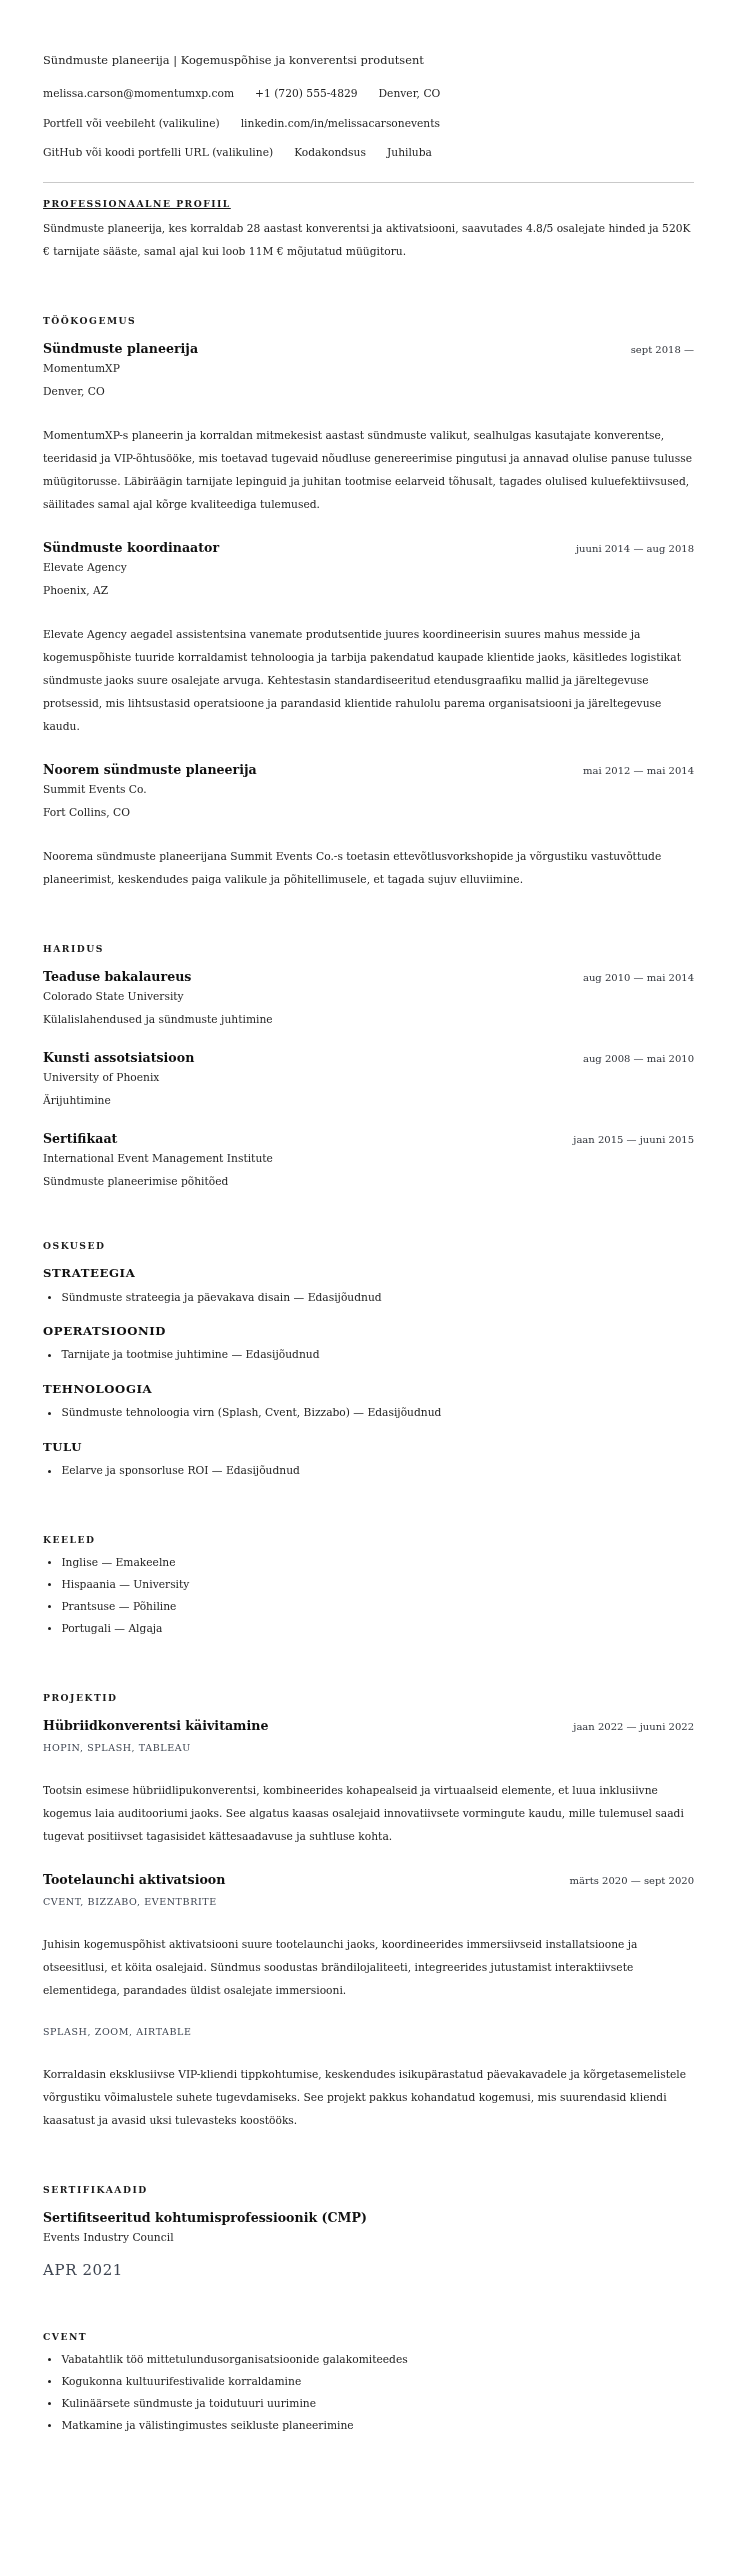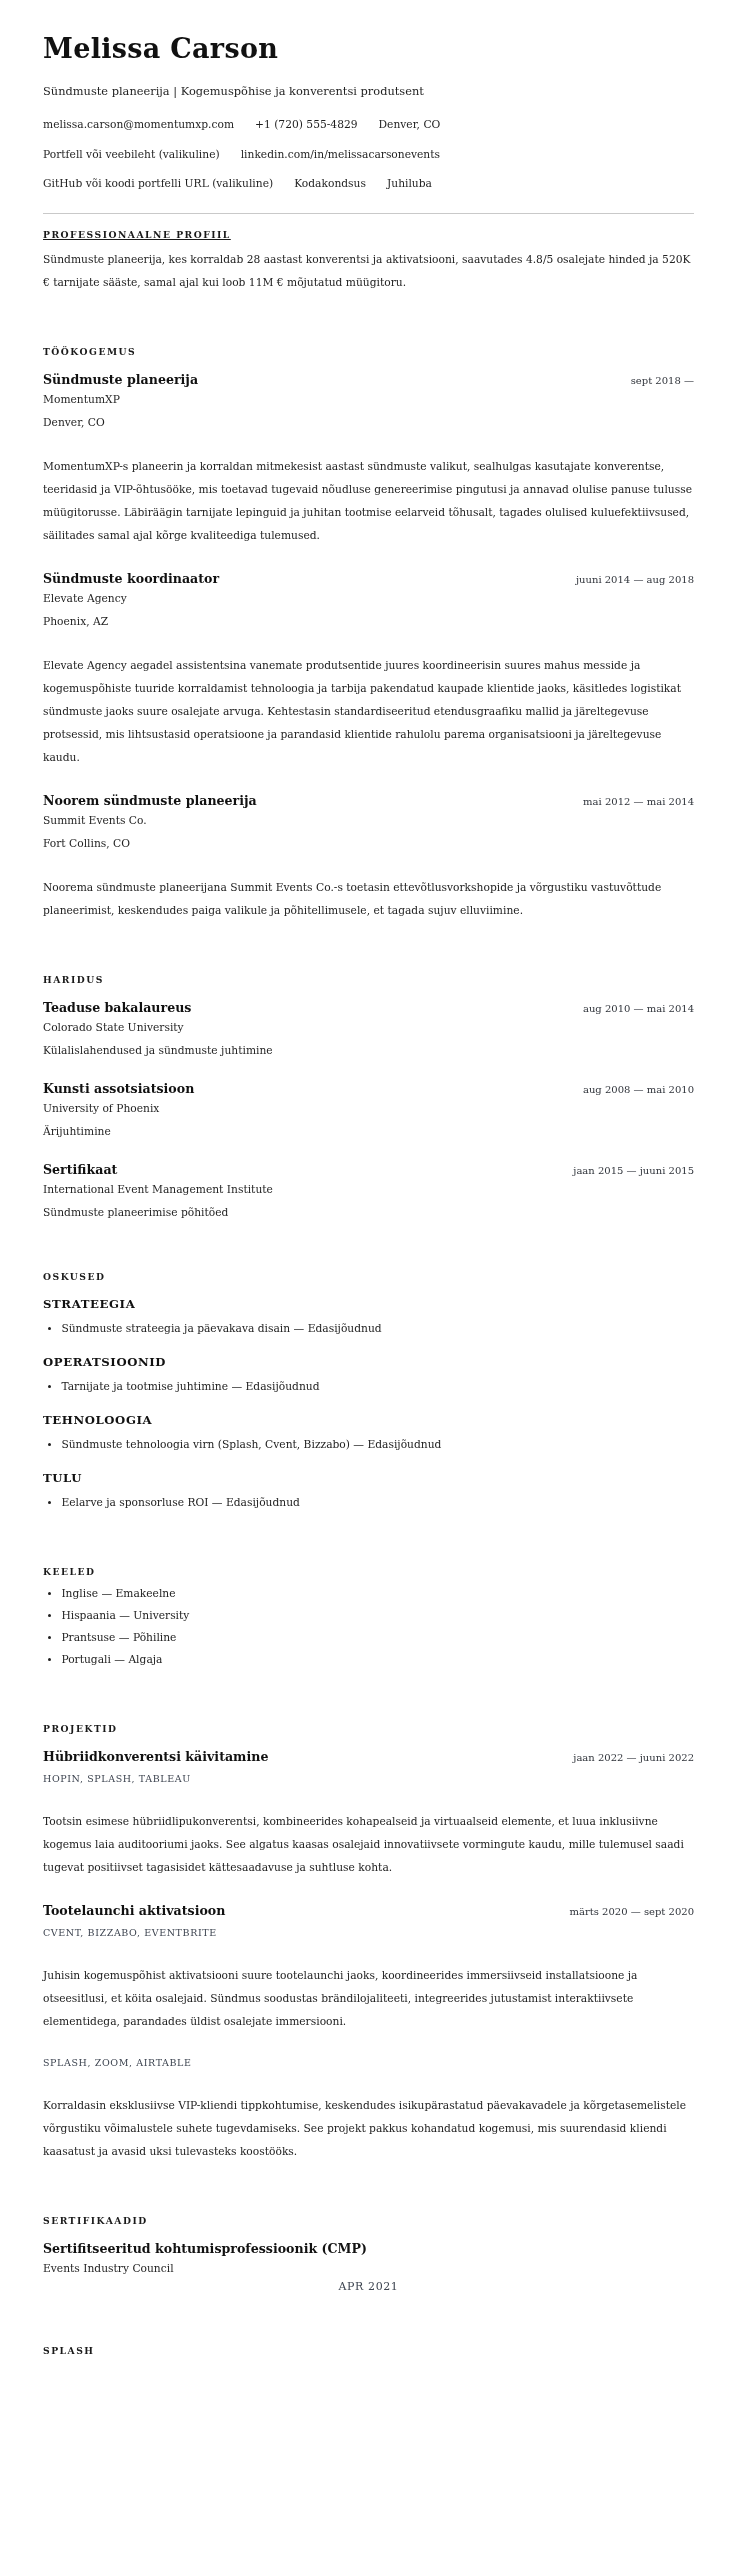--- a/index.html
+++ b/index.html
@@ -81,25 +81,24 @@
   .entry-loc { font-size: 10.7px; margin-top: 9.8px; color: #1f1f1f; }
   .entry-desc { margin-top: 26px; }
 
   .tools-line {
     font-size: 9.5px;
     letter-spacing: 0.6px;
     color: #3d4450;
     margin-top: 8.6px;
   }
   .cert-date {
-    font-size: 11px;
+    font-size: 15px;
     letter-spacing: 0.6px;
     color: #3d4450;
-    margin-top: 5px;
-    text-align: center;
+    margin-top: 17px;
   }
 
   .skill-category {
     font-size: 11.7px;
     font-weight: bold;
     letter-spacing: 0.6px;
     margin-top: 15.3px;
     color: #111111;
   }
   ul.blist {
@@ -124,21 +123,20 @@
     border-radius: 50%;
     background: #1f1f1f;
   }
 </style>
 </head>
 <body>
 
 <div class="page">
 
   <header>
-    <h1 class="name">Melissa Carson</h1>
     <div class="tagline">Sündmuste planeerija | Kogemuspõhise ja konverentsi produtsent</div>
 
     <div class="contact-row first">
       <span>melissa.carson@momentumxp.com</span>
       <span>+1 (720) 555-4829</span>
       <span>Denver, CO</span>
     </div>
     <div class="contact-row">
       <span>Portfell või veebileht (valikuline)</span>
       <span>linkedin.com/in/melissacarsonevents</span>
@@ -287,17 +285,23 @@
     <div class="section-label">SERTIFIKAADID</div>
 
     <div class="entry">
       <h3 class="entry-title">Sertifitseeritud kohtumisprofessioonik (CMP)</h3>
       <div class="entry-sub">Events Industry Council</div>
       <div class="cert-date">APR 2021</div>
     </div>
   </section>
 
   <section>
-    <div class="section-label">SPLASH</div>
+    <div class="section-label">CVENT</div>
+    <ul class="blist">
+      <li>Vabatahtlik töö mittetulundusorganisatsioonide galakomiteedes</li>
+      <li>Kogukonna kultuurifestivalide korraldamine</li>
+      <li>Kulinäärsete sündmuste ja toidutuuri uurimine</li>
+      <li>Matkamine ja välistingimustes seikluste planeerimine</li>
+    </ul>
   </section>
 
 </div>
 
 
 </body></html>

